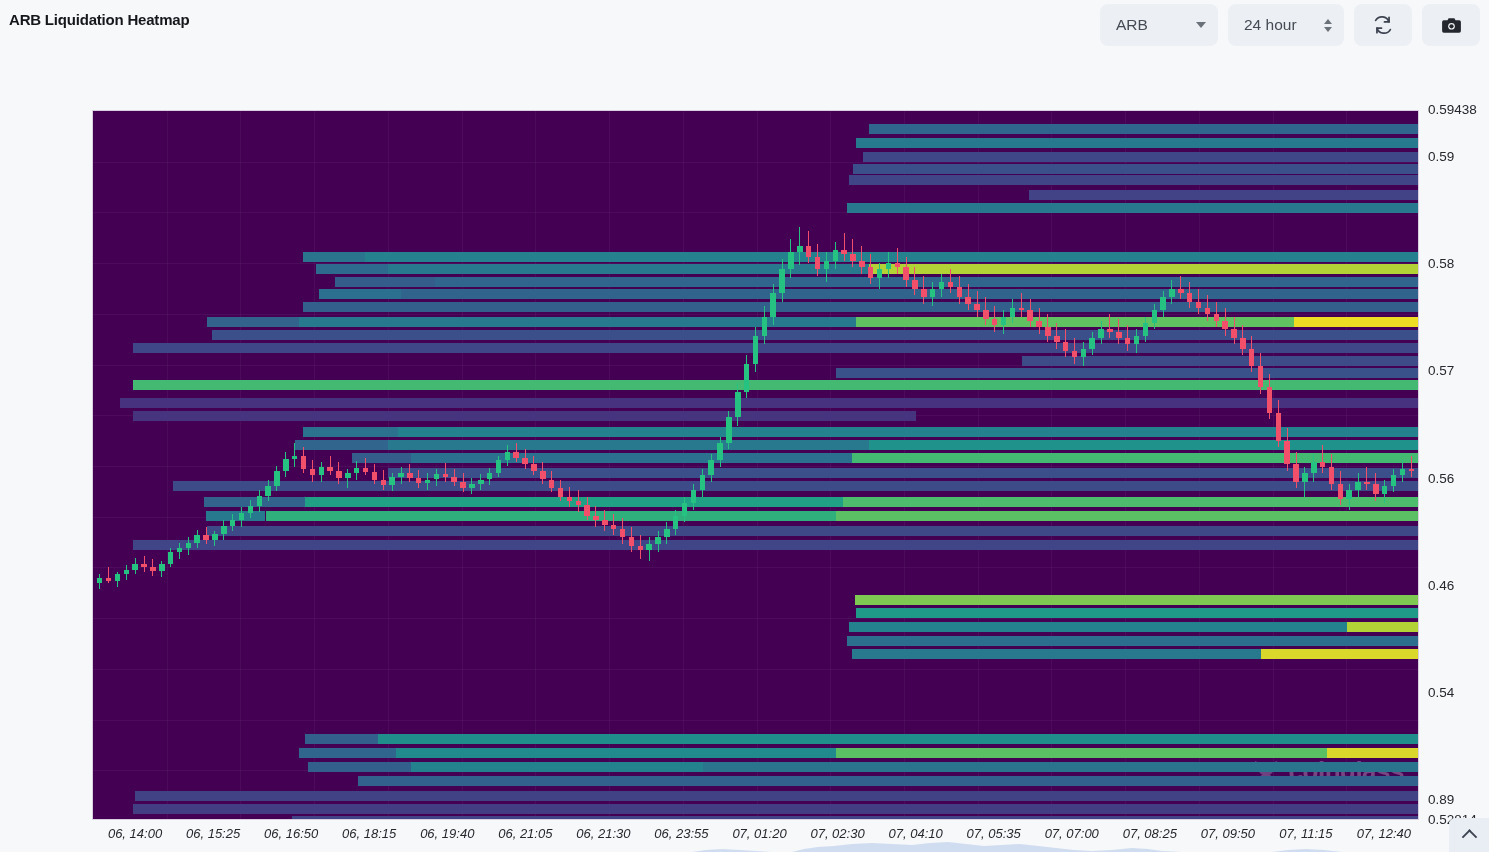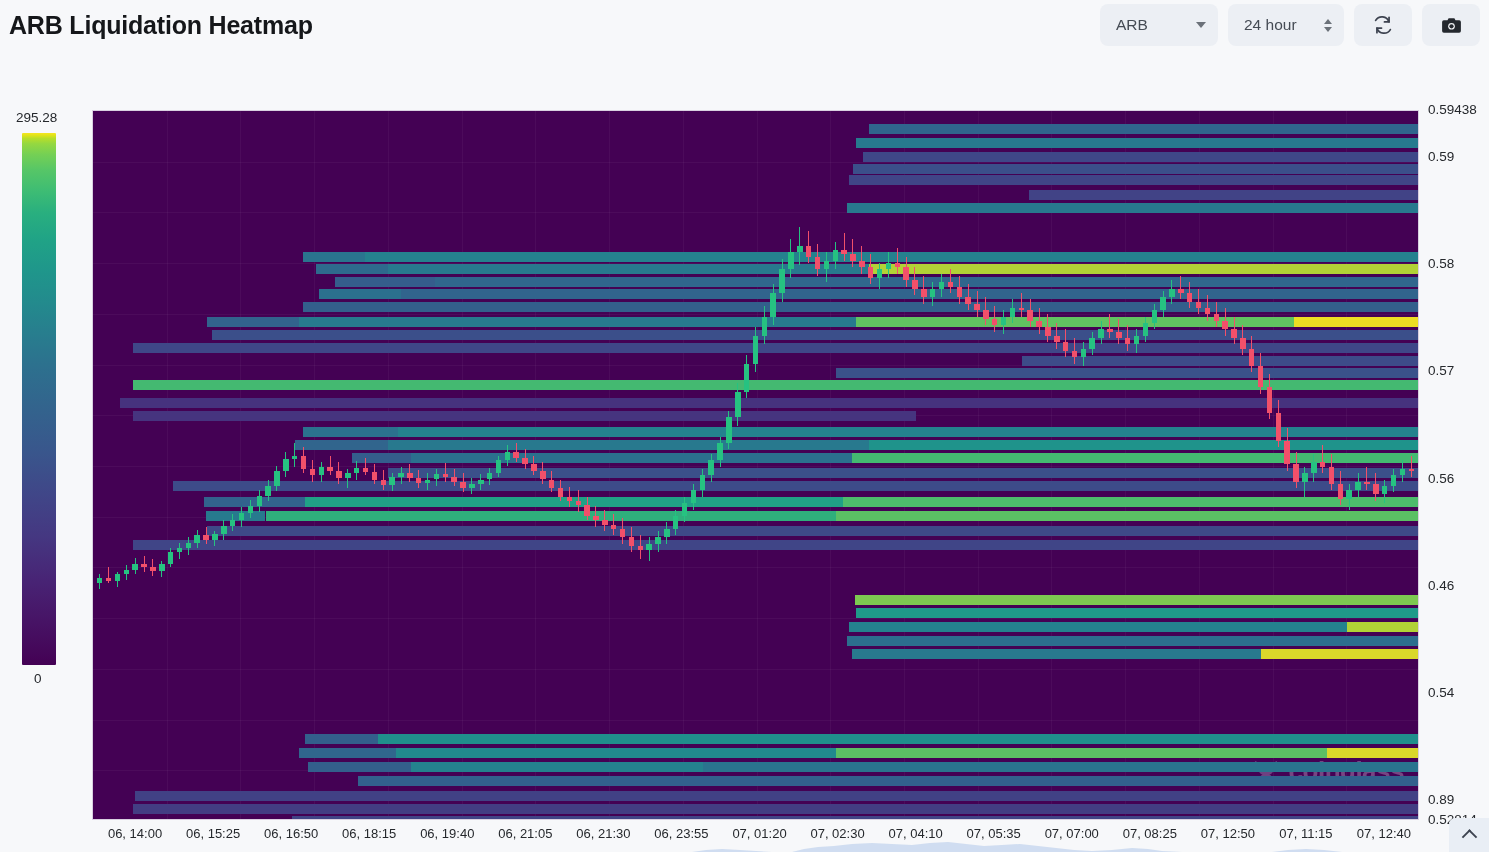--- a/index.html
+++ b/index.html
@@ -11,21 +11,21 @@
   }
   .page { position: relative; width: 1489px; height: 852px; background: #f7f8fa; }
 
   
   .header {
     position: absolute; left: 0; top: 0; width: 1489px; height: 50px;
     display: flex; align-items: center; background: #f7f8fa;
   }
   .title {
     position: absolute; left: 9px; top: 11px;
-    font-size: 25px; font-weight: bold; color: #15171a;
+    font-size: 15px; font-weight: bold; color: #15171a;
     letter-spacing: -0.2px;
   }
   .controls {
     position: absolute; right: 9px; top: 4px;
     display: flex; align-items: center; gap: 10px;
   }
   .ctl {
     background: #eceff4; border: none; border-radius: 8px;
     height: 42px; display: flex; align-items: center;
     color: #454b54; font-size: 15.5px; font-family: "Liberation Sans", sans-serif;
@@ -98,21 +98,21 @@
   .wm-text { font-size: 26px; font-weight: bold; color: #e8e8f0; letter-spacing: -0.5px; }
 
   
   .price-axis { position: absolute; left: 1428px; top: 100px; width: 61px; height: 740px; }
   .price-tick {
     position: absolute; left: 0; font-size: 13.5px; color: #25282c; white-space: nowrap;
   }
 
   
   .time-axis {
-    position: absolute; left: 0; top: 824px; width: 1415px; height: 28px;
+    position: absolute; left: 0; top: 824px; width: 1415px; height: 28px; font-style: italic;
   }
   .time-tick {
     position: absolute; top: 2px; font-size: 13px; color: #25282c;
     white-space: nowrap; transform: translateX(-50%); font-weight: 500;
   }
 
   
   .sparkstrip {
     position: absolute; left: 92px; top: 838px; width: 1340px; height: 14px;
     overflow: hidden;
@@ -166,25 +166,20 @@
           <path d="M9 4.5h6l1.2 2H20a1.8 1.8 0 0 1 1.8 1.8v9.4A1.8 1.8 0 0 1 20 19.5H4a1.8 1.8 0 0 1-1.8-1.8V8.3A1.8 1.8 0 0 1 4 6.5h3.8z" fill="#24282e"></path>
           <circle cx="12" cy="12.8" r="3.5" fill="#f0f2f5"></circle>
           <circle cx="12" cy="12.8" r="2.2" fill="#24282e"></circle>
         </svg>
       </div>
 
     </div>
   </div>
 
 
-  <div class="cbar-wrap">
-    <div class="cbar-max">295.28</div>
-    <div class="cbar"></div>
-    <div class="cbar-min">0</div>
-  </div>
 
   <div class="chart" id="chart">
     <div class="watermark">
       <svg width="30" height="30" viewBox="0 0 32 32">
         <path d="M6 9 L4 4 L10 7 Z" fill="#cfd4e8"></path>
         <path d="M26 9 L28 4 L22 7 Z" fill="#cfd4e8"></path>
         <ellipse cx="16" cy="13" rx="8" ry="7" fill="#cfd4e8"></ellipse>
         <circle cx="13" cy="12" r="1.4" fill="#5b4a6e"></circle>
         <circle cx="19" cy="12" r="1.4" fill="#5b4a6e"></circle>
         <rect x="10" y="19" width="12" height="9" rx="3" fill="#cfd4e8"></rect>
@@ -987,21 +982,21 @@
       <div class="time-tick" style="left: 447.265px;">06, 19:40</div>
       <div class="time-tick" style="left: 525.324px;">06, 21:05</div>
       <div class="time-tick" style="left: 603.382px;">06, 21:30</div>
       <div class="time-tick" style="left: 681.441px;">06, 23:55</div>
       <div class="time-tick" style="left: 759.5px;">07, 01:20</div>
       <div class="time-tick" style="left: 837.559px;">07, 02:30</div>
       <div class="time-tick" style="left: 915.618px;">07, 04:10</div>
       <div class="time-tick" style="left: 993.676px;">07, 05:35</div>
       <div class="time-tick" style="left: 1071.74px;">07, 07:00</div>
       <div class="time-tick" style="left: 1149.79px;">07, 08:25</div>
-      <div class="time-tick" style="left: 1227.85px;">07, 12:50</div>
+      <div class="time-tick" style="left: 1227.85px;">07, 09:50</div>
       <div class="time-tick" style="left: 1305.91px;">07, 11:15</div>
       <div class="time-tick" style="left: 1383.97px;">07, 12:40</div>
     </div>
 
   <div class="sparkstrip">
     <svg width="1340" height="14" viewBox="0 0 1340 14" preserveAspectRatio="none">
       <path d="M700,14 L712,11 L726,9 L742,8 L760,6 L780,5 L800,6 L820,7 L838,5 L856,4 L874,6 L892,8 L910,7 L928,6 L946,8 L964,10 L982,12 L1000,13 L1020,12 L1040,10 L1056,11 L1070,13 L1090,14 Z" fill="#c9d8ef" opacity="0.85"></path>
       <path d="M600,14 L614,12 L630,11 L648,12 L664,13 L680,14 Z" fill="#c9d8ef" opacity="0.85"></path>
       <path d="M1180,14 L1196,12 L1214,11 L1232,12 L1250,14 Z" fill="#c9d8ef" opacity="0.85"></path>
     </svg>

